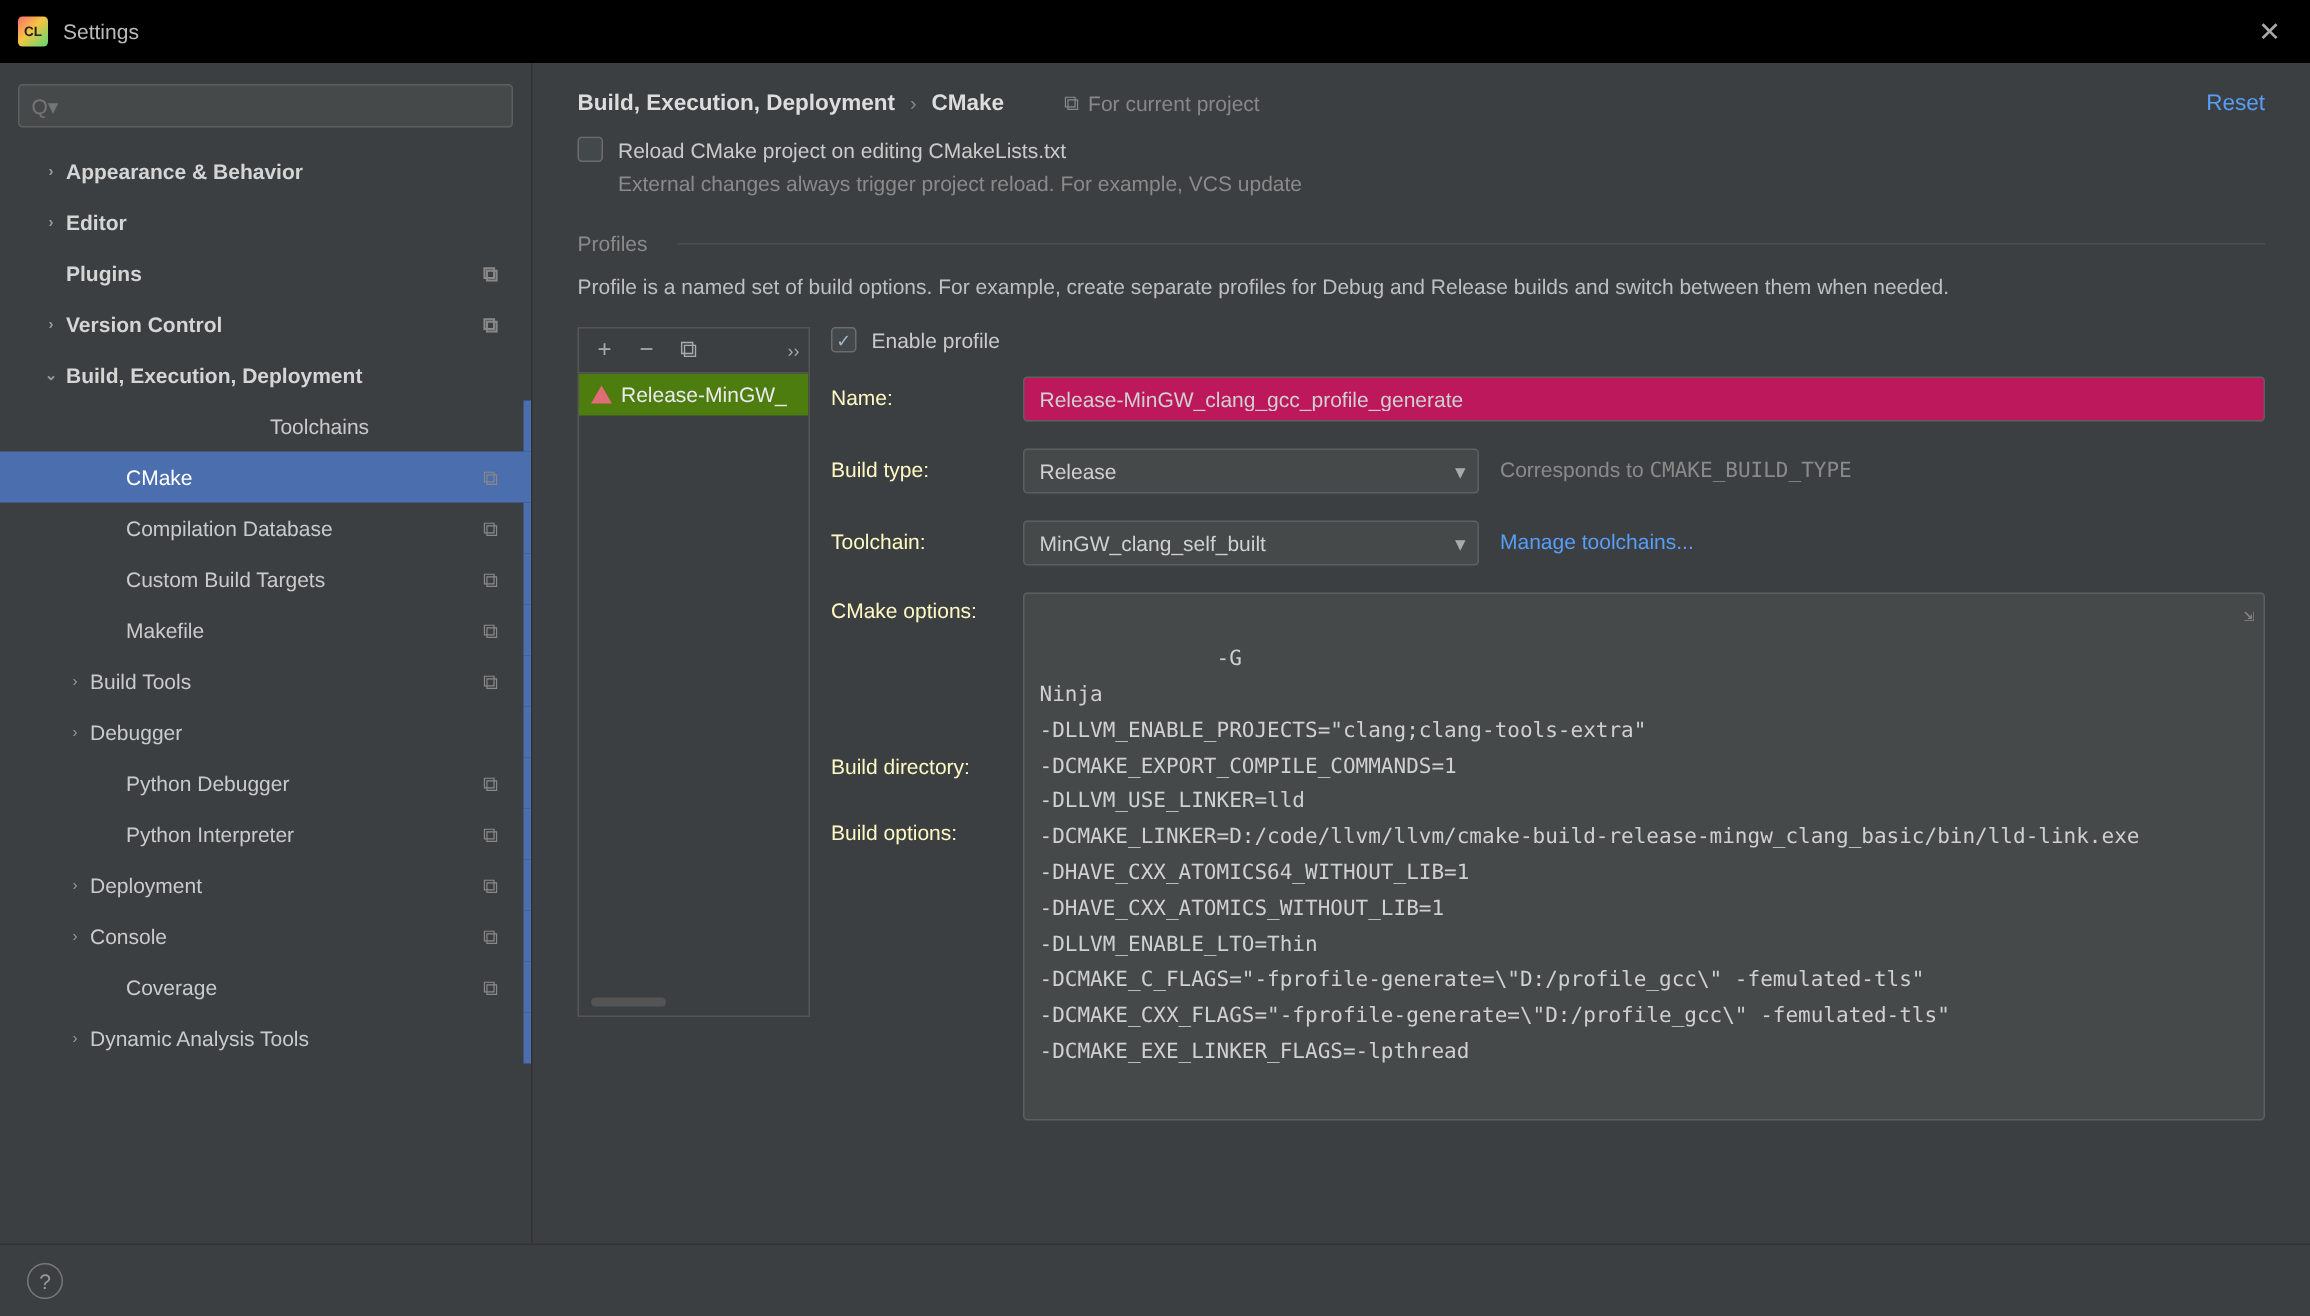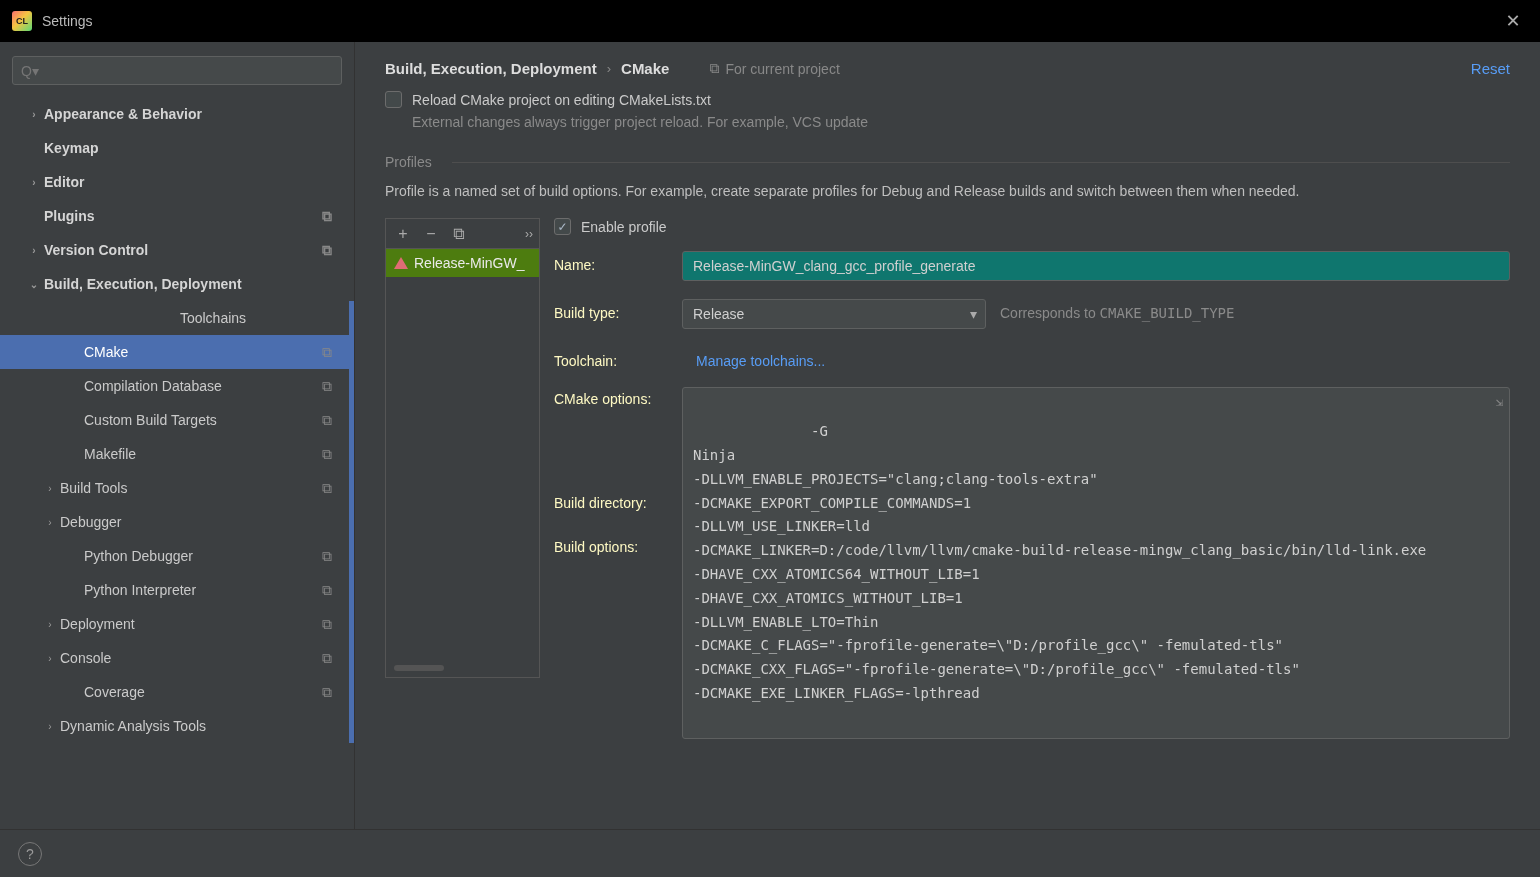--- a/index.html
+++ b/index.html
@@ -139,21 +139,21 @@
   width:0; height:0;
   border-left: 7px solid transparent;
   border-right: 7px solid transparent;
   border-bottom: 12px solid #e06c75;
   position:relative;
 }
 .profile-form { flex:1; }
 .form-row { display:flex; align-items:flex-start; margin-bottom: 18px; }
 .form-label { width: 128px; color:#fef9c3; font-size:14px; padding-top:6px;}
 .text-input {
-  height: 30px; background:#0f766e; border:1px solid #5e6060; border-radius:3px;
+  height: 30px; background:#be185d; border:1px solid #5e6060; border-radius:3px;
   color:#d0d0d0; font-size:14px; padding:0 10px;
 }
 .select {
   height:30px; background:#45494a; border:1px solid #5e6060; border-radius:3px;
   color:#d0d0d0; font-size:14px; padding:0 10px; display:flex; align-items:center;
   position:relative;
 }
 .select::after {
   content:"▾"; position:absolute; right:8px; color:#aaa;
 }
@@ -190,24 +190,20 @@
 
 <div class="main">
   <div class="sidebar">
     <div class="search-wrap">
       <input class="search-input" placeholder="Q▾" style="">
     </div>
     <div class="tree" id="tree">
         <div class="tree-item indent-0 bold">
           <span class="chev">›</span>
           <span>Appearance &amp; Behavior</span>
-        </div>
-        <div class="tree-item indent-0 bold">
-          <span class="chev blank">·</span>
-          <span>Keymap</span>
         </div>
         <div class="tree-item indent-0 bold">
           <span class="chev">›</span>
           <span>Editor</span>
         </div>
         <div class="tree-item indent-0 bold">
           <span class="chev blank">·</span>
           <span>Plugins</span>
           <span class="tree-icon">⧉</span>
         </div>
@@ -356,20 +352,23 @@
             <div class="select" style="width:304px">
               <span>Release</span>
             </div>
             <div class="after-select">
               <span>Corresponds to </span><code>CMAKE_BUILD_TYPE</code>
             </div>
           </div>
 
           <div class="form-row">
             <div class="form-label">Toolchain:</div>
+            <div class="select" style="width:304px">
+              <span>MinGW_clang_self_built</span>
+            </div>
             <div class="link">Manage toolchains...</div>
           </div>
 
           <div class="form-row">
             <div style="width:128px">
               <div class="form-label" style="width:auto;padding-top:4px">CMake options:</div>
               <div class="form-label" style="width:auto;padding-top:88px">Build directory:</div>
               <div class="form-label" style="width:auto;padding-top:28px">Build options:</div>
             </div>
             <div class="textarea-wrap">

